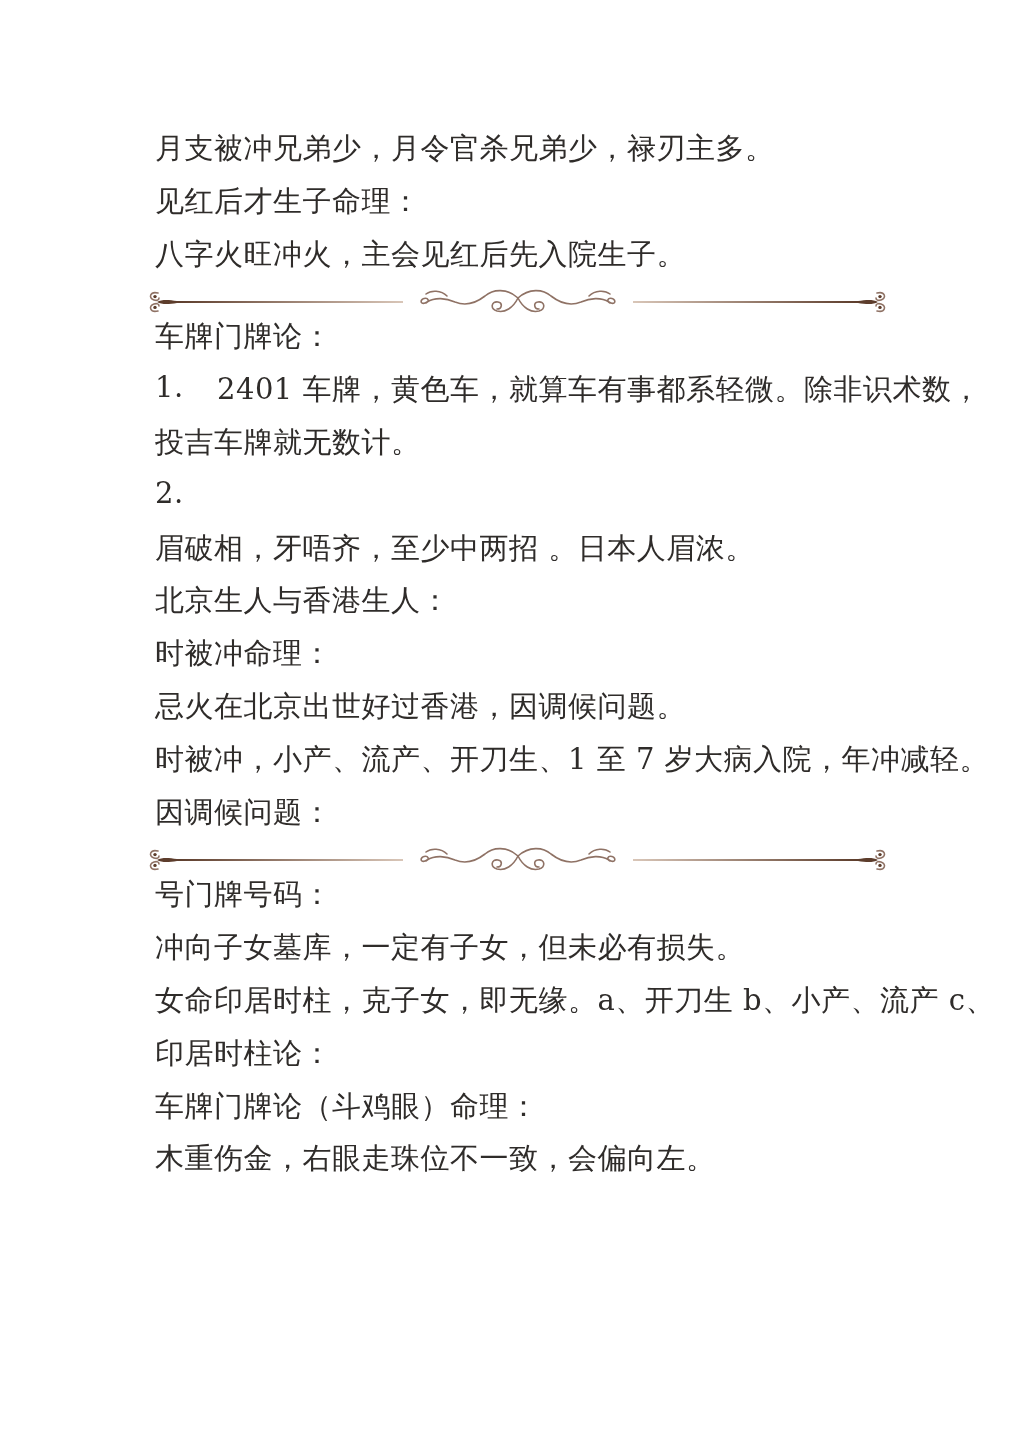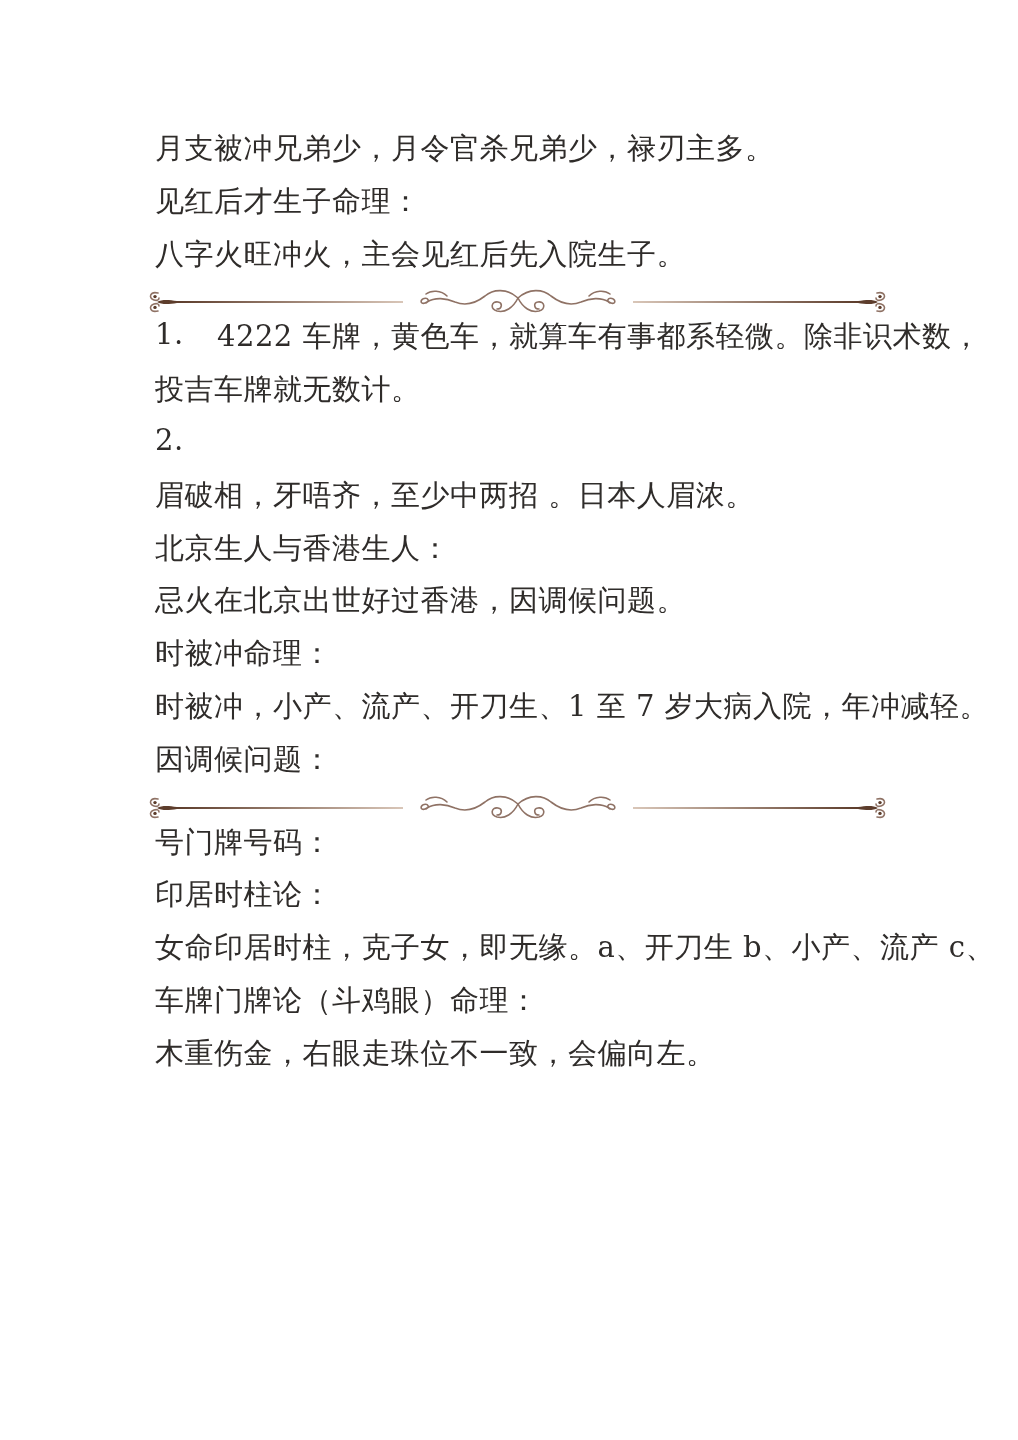--- a/index.html
+++ b/index.html
@@ -103,48 +103,51 @@
       <g fill="none" stroke="var(--orn, #8f7265)" stroke-width="1.6" stroke-linecap="round">
         <path d="M11,4 C3,2 1,9 7,11 C10,12 12,11 12,9"></path>
         <path d="M11,22 C3,24 1,17 7,15 C10,14 12,15 12,17"></path>
       </g>
       <circle cx="8" cy="7.6" r="1.7" fill="var(--orn-dark, #5d3d2c)"></circle>
       <circle cx="8" cy="18.4" r="1.7" fill="var(--orn-dark, #5d3d2c)"></circle>
       <path d="M10,13 C15,10.2 22,10.8 30,12.1 L30,13.9 C22,15.2 15,15.8 10,13 Z" fill="var(--orn-dark, #5d3d2c)"></path>
     </svg>
   </div>
 
+  <div class="line">
+    <span>车牌门牌论：</span>
+  </div>
 
   <div class="line">
     <span class="num">1.</span>
-    <span>4222 车牌，黄色车，就算车有事都系轻微。除非识术数，</span>
+    <span>2401 车牌，黄色车，就算车有事都系轻微。除非识术数，</span>
   </div>
 
   <div class="line">
     <span>投吉车牌就无数计。</span>
   </div>
 
   <div class="line">
     <span class="num">2.</span>
   </div>
 
   <div class="line">
     <span>眉破相，牙唔齐，至少中两招 。日本人眉浓。</span>
   </div>
 
   <div class="line">
     <span>北京生人与香港生人：</span>
   </div>
 
   <div class="line">
+    <span>时被冲命理：</span>
+  </div>
+
+  <div class="line">
     <span>忌火在北京出世好过香港，因调候问题。</span>
-  </div>
-
-  <div class="line">
-    <span>时被冲命理：</span>
   </div>
 
   <div class="line">
     <span>时被冲，小产、流产、开刀生、1 至 7 岁大病入院，年冲减轻。</span>
   </div>
 
   <div class="line">
     <span>因调候问题：</span>
   </div>
 
@@ -183,27 +186,30 @@
       <circle cx="8" cy="7.6" r="1.7" fill="var(--orn-dark, #5d3d2c)"></circle>
       <circle cx="8" cy="18.4" r="1.7" fill="var(--orn-dark, #5d3d2c)"></circle>
       <path d="M10,13 C15,10.2 22,10.8 30,12.1 L30,13.9 C22,15.2 15,15.8 10,13 Z" fill="var(--orn-dark, #5d3d2c)"></path>
     </svg>
   </div>
 
   <div class="line">
     <span>号门牌号码：</span>
   </div>
 
+  <div class="line">
+    <span>冲向子女墓库，一定有子女，但未必有损失。</span>
+  </div>
+
+  <div class="line">
+    <span>女命印居时柱，克子女，即无缘。a、开刀生 b、小产、流产 c、</span>
+  </div>
 
   <div class="line">
     <span>印居时柱论：</span>
-  </div>
-
-  <div class="line">
-    <span>女命印居时柱，克子女，即无缘。a、开刀生 b、小产、流产 c、</span>
   </div>
 
 
   <div class="line">
     <span>车牌门牌论（斗鸡眼）命理：</span>
   </div>
 
   <div class="line">
     <span>木重伤金，右眼走珠位不一致，会偏向左。</span>
   </div>

